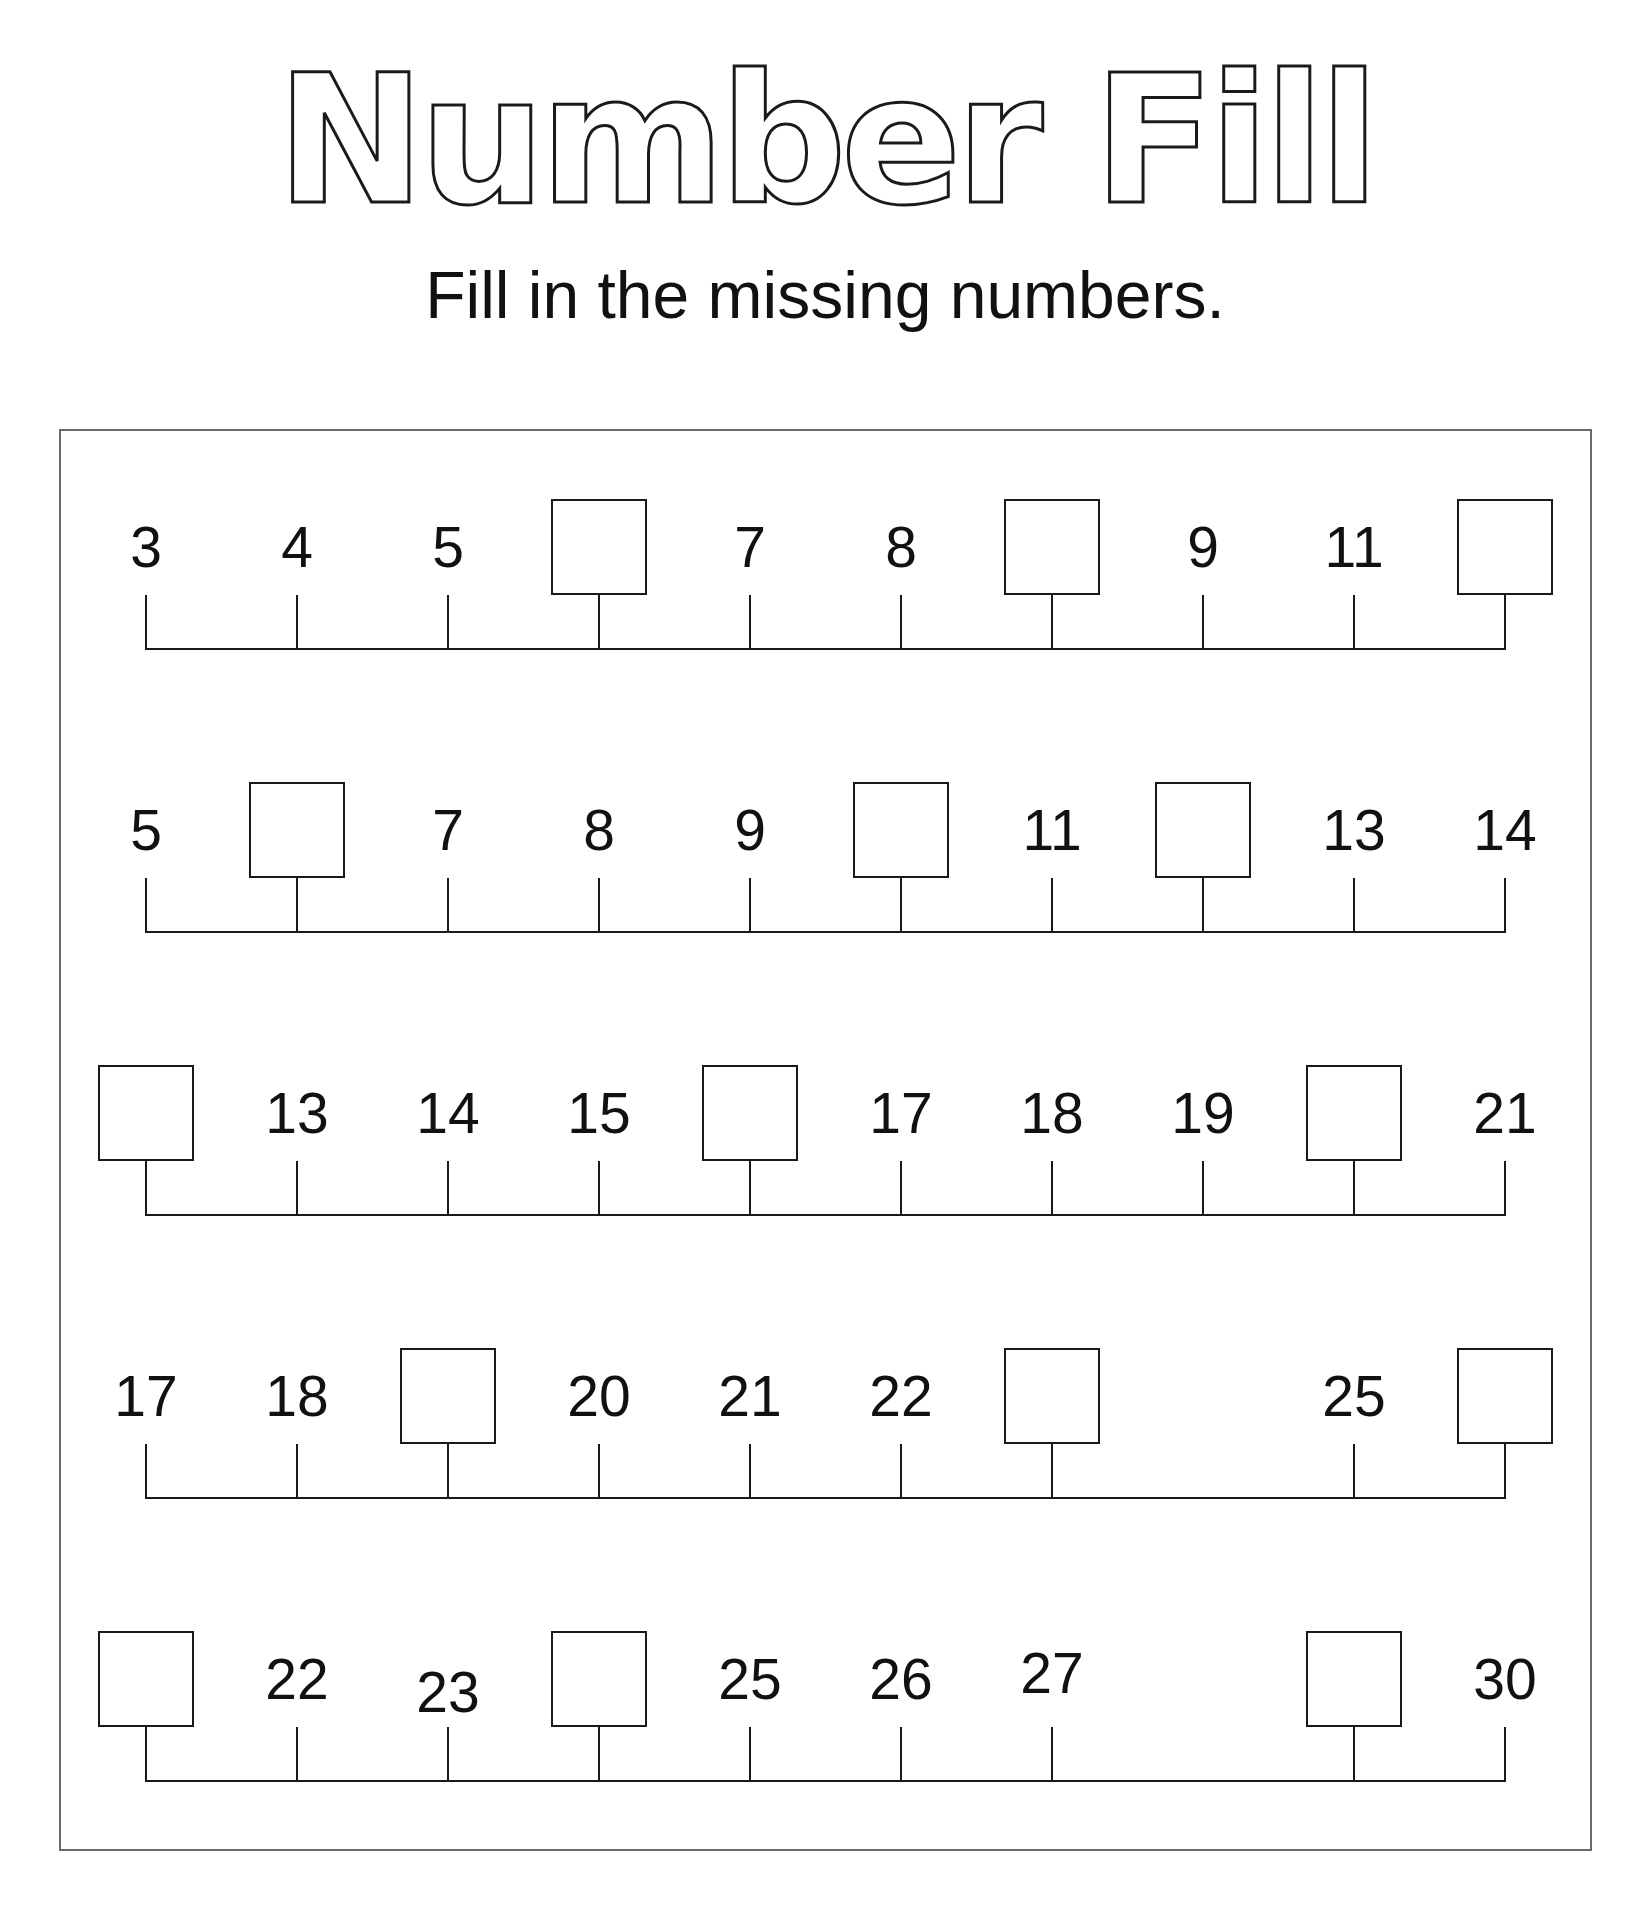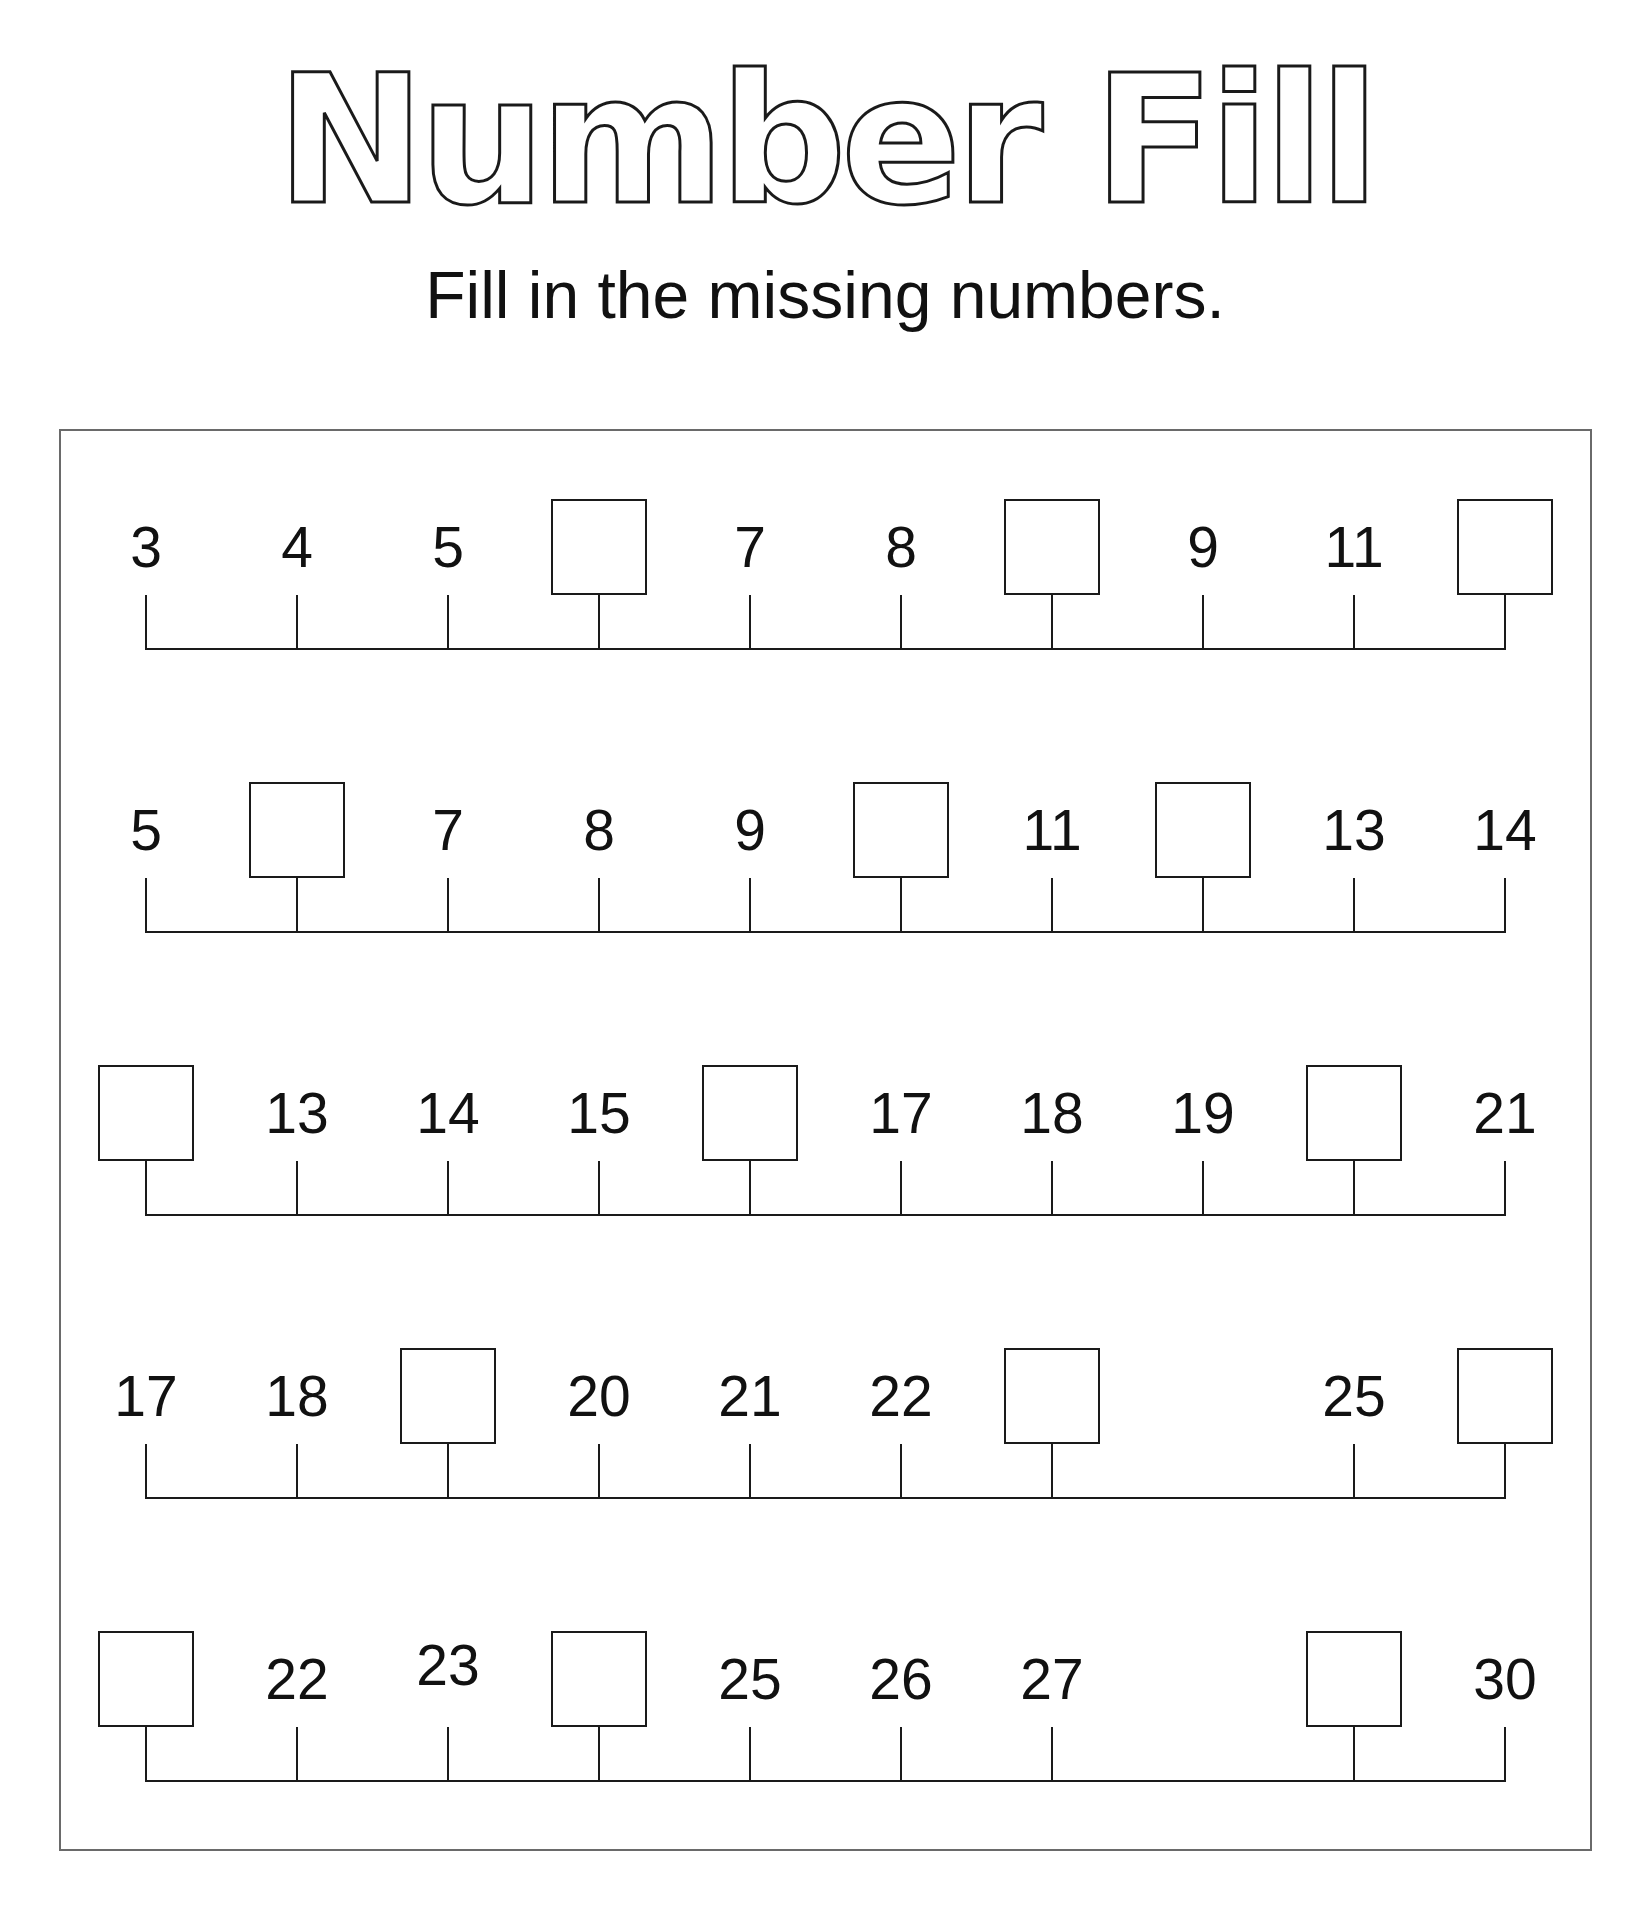--- a/index.html
+++ b/index.html
@@ -216,37 +216,37 @@
       <div class="cell" style="left: 71px; top: 0px;">
         <div class="tick" style="top: 107px; height: 54px;"></div>
         <div class="box" style="top: 11px;"></div>
       </div>
       <div class="cell" style="left: 222px; top: 0px;">
         <div class="tick" style="top: 107px; height: 54px;"></div>
         <div class="num" style="top: 29px;">22</div>
       </div>
       <div class="cell" style="left: 373px; top: 0px;">
         <div class="tick" style="top: 107px; height: 54px;"></div>
-        <div class="num" style="top: 15px;">23</div>
+        <div class="num" style="top: 42px;">23</div>
       </div>
       <div class="cell" style="left: 524px; top: 0px;">
         <div class="tick" style="top: 107px; height: 54px;"></div>
         <div class="box" style="top: 11px;"></div>
       </div>
       <div class="cell" style="left: 675px; top: 0px;">
         <div class="tick" style="top: 107px; height: 54px;"></div>
         <div class="num" style="top: 29px;">25</div>
       </div>
       <div class="cell" style="left: 826px; top: 0px;">
         <div class="tick" style="top: 107px; height: 54px;"></div>
         <div class="num" style="top: 29px;">26</div>
       </div>
       <div class="cell" style="left: 977px; top: 0px;">
         <div class="tick" style="top: 107px; height: 54px;"></div>
-        <div class="num" style="top: 29px;">27</div>
+        <div class="num" style="top: 23px;">27</div>
       </div>
       <div class="cell" style="left: 1279px; top: 0px;">
         <div class="tick" style="top: 107px; height: 54px;"></div>
         <div class="box" style="top: 11px;"></div>
       </div>
       <div class="cell" style="left: 1430px; top: 0px;">
         <div class="tick" style="top: 107px; height: 54px;"></div>
         <div class="num" style="top: 29px;">30</div>
       </div>
     </div>

